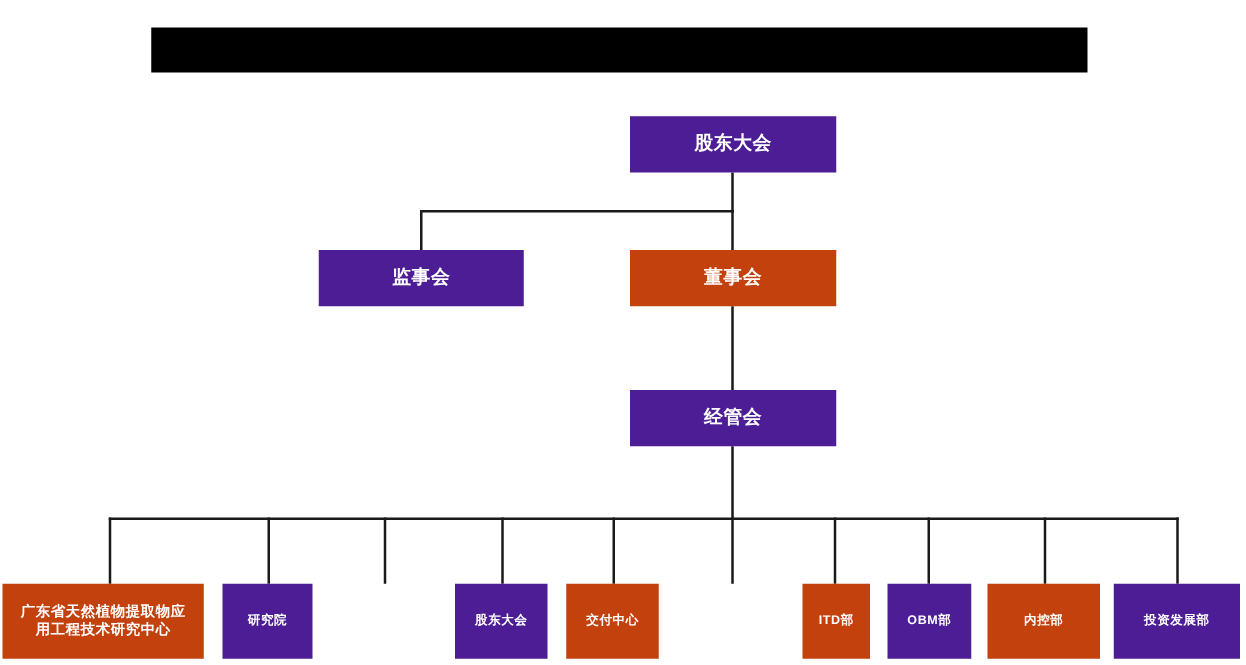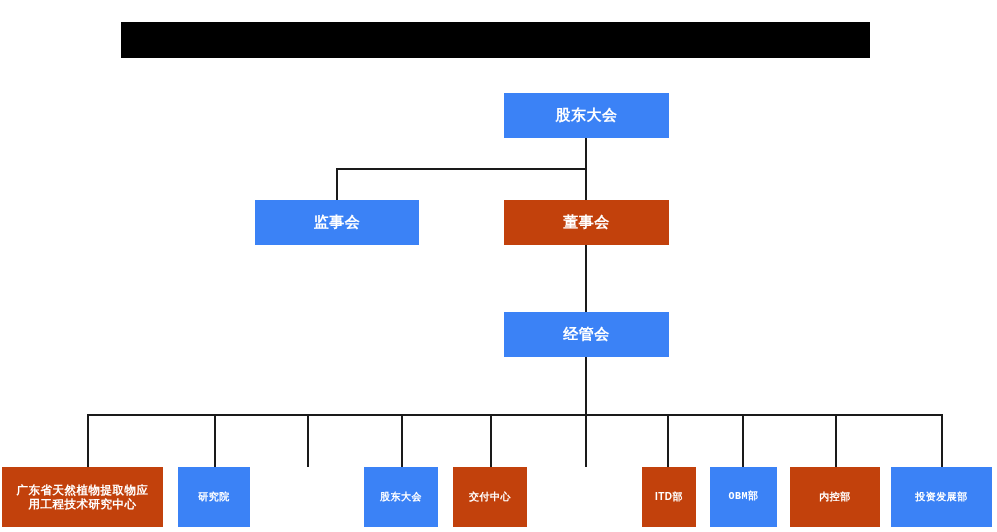--- a/index.html
+++ b/index.html
@@ -43,21 +43,21 @@
     display: flex;
     align-items: center;
     justify-content: center;
     text-align: center;
     color: #ffffff;
     box-sizing: border-box;
     line-height: 1.25;
     letter-spacing: 0.5px;
     -webkit-font-smoothing: antialiased;
   }
-  .node.dark  { background: #3b82f6; }
+  .node.dark  { background: #4c1d95; }
   .node.light { background: #c2410c; }
 
   .node .label {
     display: block;
     padding: 0 4px;
     white-space: pre-line;
   }
 
   .size-lg  { font-size: 15px; font-weight: 700; }
   .size-md  { font-size: 10px; font-weight: 700; }
@@ -126,21 +126,21 @@
 
   <div class="node light size-md" style="left:453px; top:467px; width:74px; height:60px;">
     <span class="label">交付中心</span>
   </div>
 
 
   <div class="node light size-md" style="left:642px; top:467px; width:54px; height:60px;">
     <span class="label">ITD部</span>
   </div>
 
-  <div class="node dark size-md" style="left:710px; top:467px; width:67px; height:60px;font-family:Liberation Mono, monospace;">
+  <div class="node dark size-md" style="left:710px; top:467px; width:67px; height:60px;">
     <span class="label">OBM部</span>
   </div>
 
   <div class="node light size-md" style="left:790px; top:467px; width:90px; height:60px;">
     <span class="label">内控部</span>
   </div>
 
   <div class="node dark size-md" style="left:891px; top:467px; width:101px; height:60px;">
     <span class="label">投资发展部</span>
   </div>

